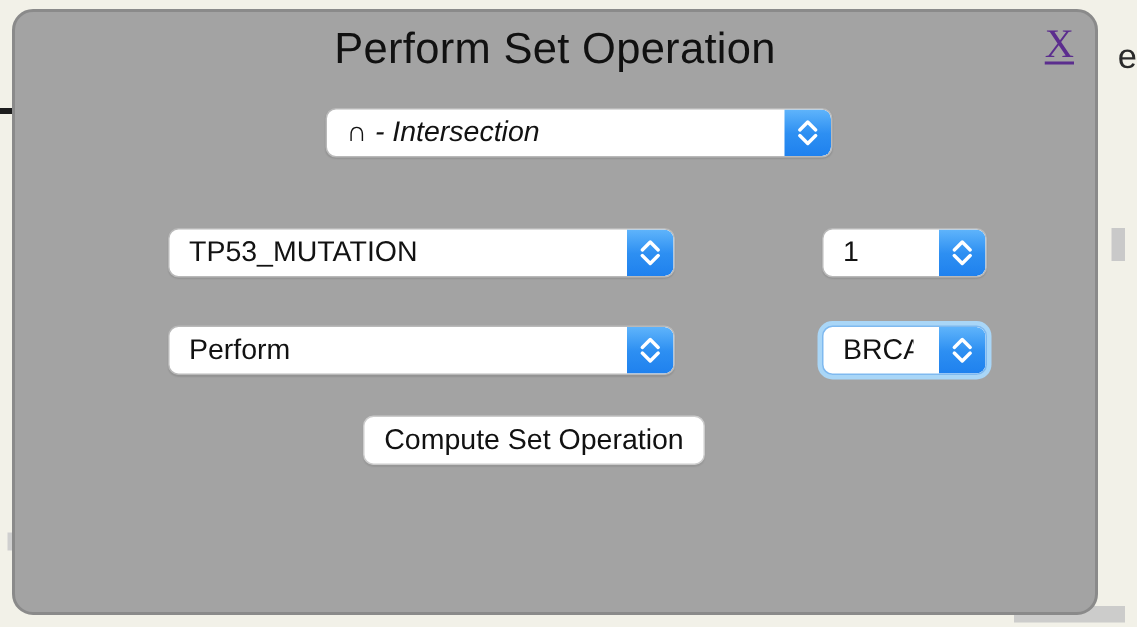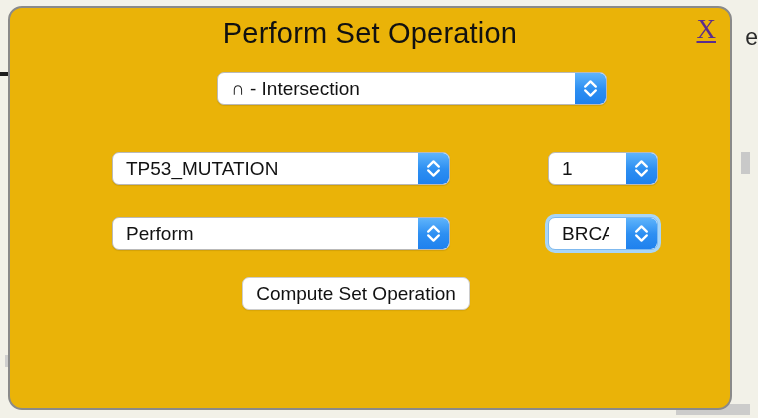--- a/index.html
+++ b/index.html
@@ -73,21 +73,21 @@
     opacity: .85;
   }
 
   
   #modal {
     position: absolute;
     left: 8px;
     top: 6px;
     width: 724px;
     height: 404px;
-    background: #eab308;
+    background: #a3a3a3;
     border: 2px solid #8a8a8a;
     border-radius: 14px;
     box-sizing: border-box;
   }
 
   #dialog-title {
     position: absolute;
     left: 0;
     right: 0;
     top: 9px;
@@ -147,21 +147,21 @@
   }
   .stepper svg { display: block; }
 
   .select.focused {
     border: 1px solid #7fb9ef;
     box-shadow: 0 0 0 3px #a9d6f7;
     gap: 17px;
   }
 
   
-  #select-operation { left: 207px; top: 64px; width: 390px; }
+  #select-operation { left: 207px; top: 64px; width: 338px; font-style: italic; }
   #select-attribute { left: 102px; top: 144px; width: 338px; }
   #select-value     { left: 538px; top: 144px; width: 110px; }
   #select-category  { left: 102px; top: 209px; width: 338px; }
   #select-cohort    { left: 538px; top: 209px; width: 110px; }
 
   #compute-button {
     position: absolute;
     left: 232px;
     top: 269px;
     width: 228px;

